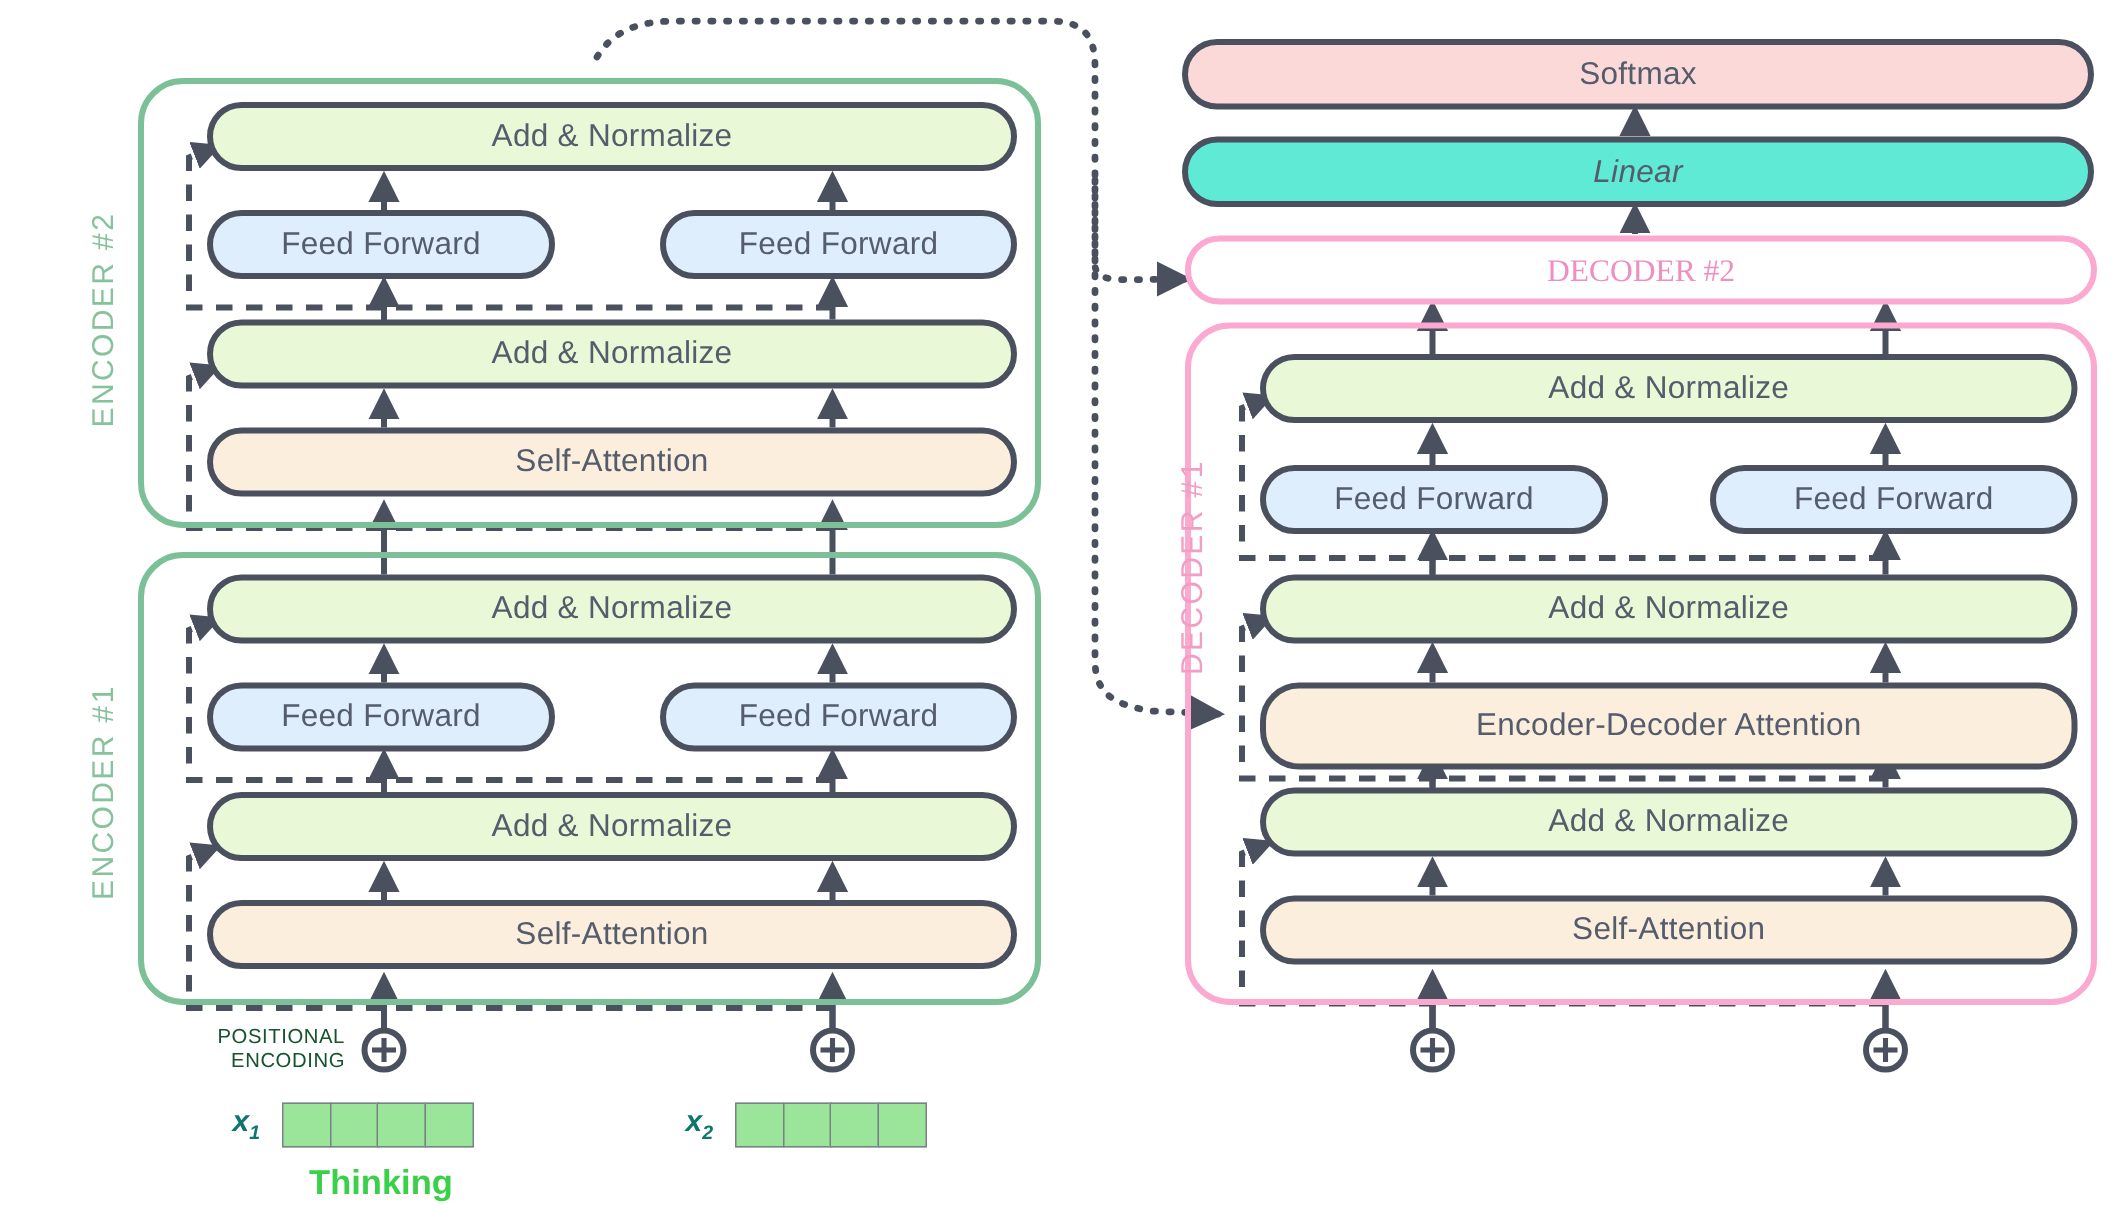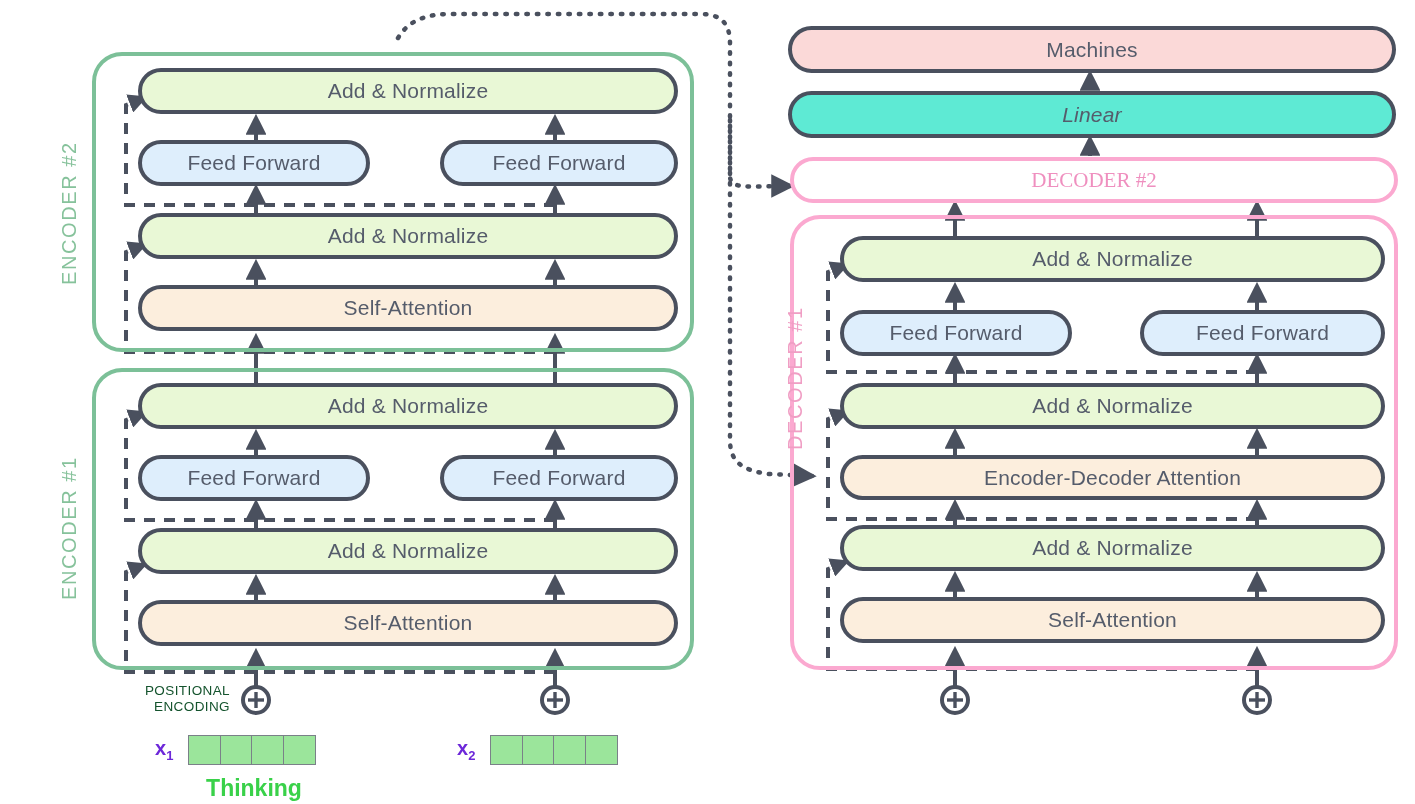--- a/index.html
+++ b/index.html
@@ -101,24 +101,25 @@
     height: 30px;
     background: #9be59b;
     border: 1.5px solid #7a8088;
     box-sizing: border-box;
     margin-left: -1.5px;
   }
   .embed .cell:first-child { margin-left: 0; }
 
   .xlabel {
     position: absolute;
-    color: #6d28d9;
+    color: #0f766e;
     font-size: 20px;
     font-weight: bold;
     z-index: 3;
+    font-style: italic;
   }
   .xlabel sub { font-size: 13px; font-weight: bold; }
 
   .wordlabel {
     position: absolute;
     color: #39d149;
     font-size: 23px;
     font-weight: bold;
     text-align: center;
     z-index: 3;
@@ -259,33 +260,33 @@
   <div class="node ffwd" style="left:440px; top:140px; width:238px; height:46px;">Feed Forward</div>
   <div class="node addnorm" style="left:138px; top:213px; width:540px; height:46px;">Add &amp; Normalize</div>
   <div class="node attention" style="left:138px; top:285px; width:540px; height:46px;">Self-Attention</div>
 
   <div class="node addnorm" style="left:138px; top:383px; width:540px; height:46px;">Add &amp; Normalize</div>
   <div class="node ffwd" style="left:138px; top:455px; width:232px; height:46px;">Feed Forward</div>
   <div class="node ffwd" style="left:440px; top:455px; width:238px; height:46px;">Feed Forward</div>
   <div class="node addnorm" style="left:138px; top:528px; width:540px; height:46px;">Add &amp; Normalize</div>
   <div class="node attention" style="left:138px; top:600px; width:540px; height:46px;">Self-Attention</div>
 
-  <div class="node softmax" style="left:788px; top:26px; width:608px; height:47px;">Machines</div>
+  <div class="node softmax" style="left:788px; top:26px; width:608px; height:47px;">Softmax</div>
   <div class="node linear" style="left:788px; top:91px; width:608px; height:47px;">Linear</div>
 
   <div class="decoder-stub" style="left:790px; top:157px; width:608px; height:46px;font-family:Liberation Serif, serif;">DECODER #2</div>
 
   <div class="group decoder" style="left:790px; top:215px; width:608px; height:455px;"></div>
   <div class="vlabel dec" style="left:784px; top:450px;">DECODER #1</div>
 
   <div class="node addnorm" style="left:840px; top:236px; width:545px; height:46px;">Add &amp; Normalize</div>
   <div class="node ffwd" style="left:840px; top:310px; width:232px; height:46px;">Feed Forward</div>
   <div class="node ffwd" style="left:1140px; top:310px; width:245px; height:46px;">Feed Forward</div>
   <div class="node addnorm" style="left:840px; top:383px; width:545px; height:46px;">Add &amp; Normalize</div>
-  <div class="node attention" style="left:840px; top:455px; width:545px; height:45px;">Encoder-Decoder Attention</div>
+  <div class="node attention" style="left:840px; top:455px; width:545px; height:58px;">Encoder-Decoder Attention</div>
   <div class="node addnorm" style="left:840px; top:525px; width:545px; height:46px;">Add &amp; Normalize</div>
   <div class="node attention" style="left:840px; top:597px; width:545px; height:46px;">Self-Attention</div>
 
   <div class="poslabel" style="left:134px; top:683px; width:96px;">
     <span>POSITIONAL</span><br>
     <span>ENCODING</span>
   </div>
 
   <div class="xlabel" style="left:155px; top:737px;">
     <span>x</span><sub>1</sub>

